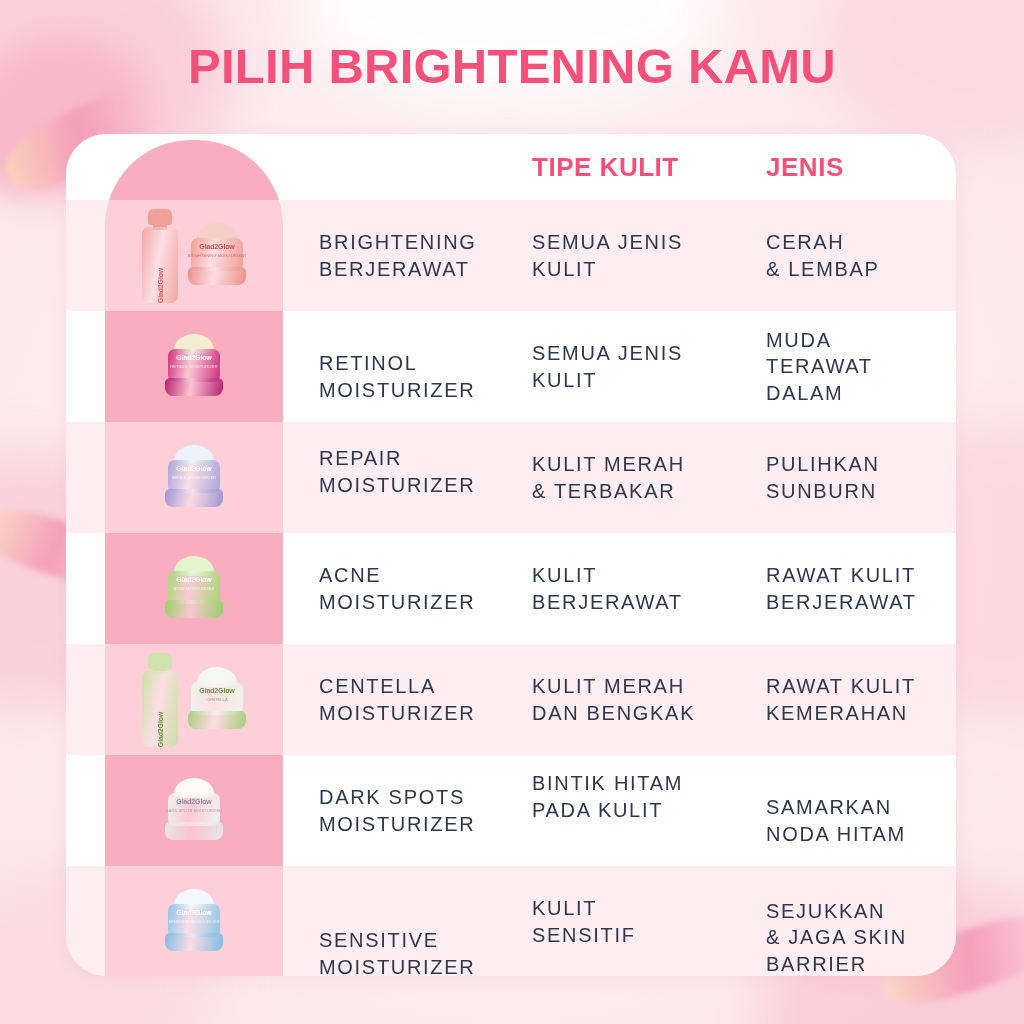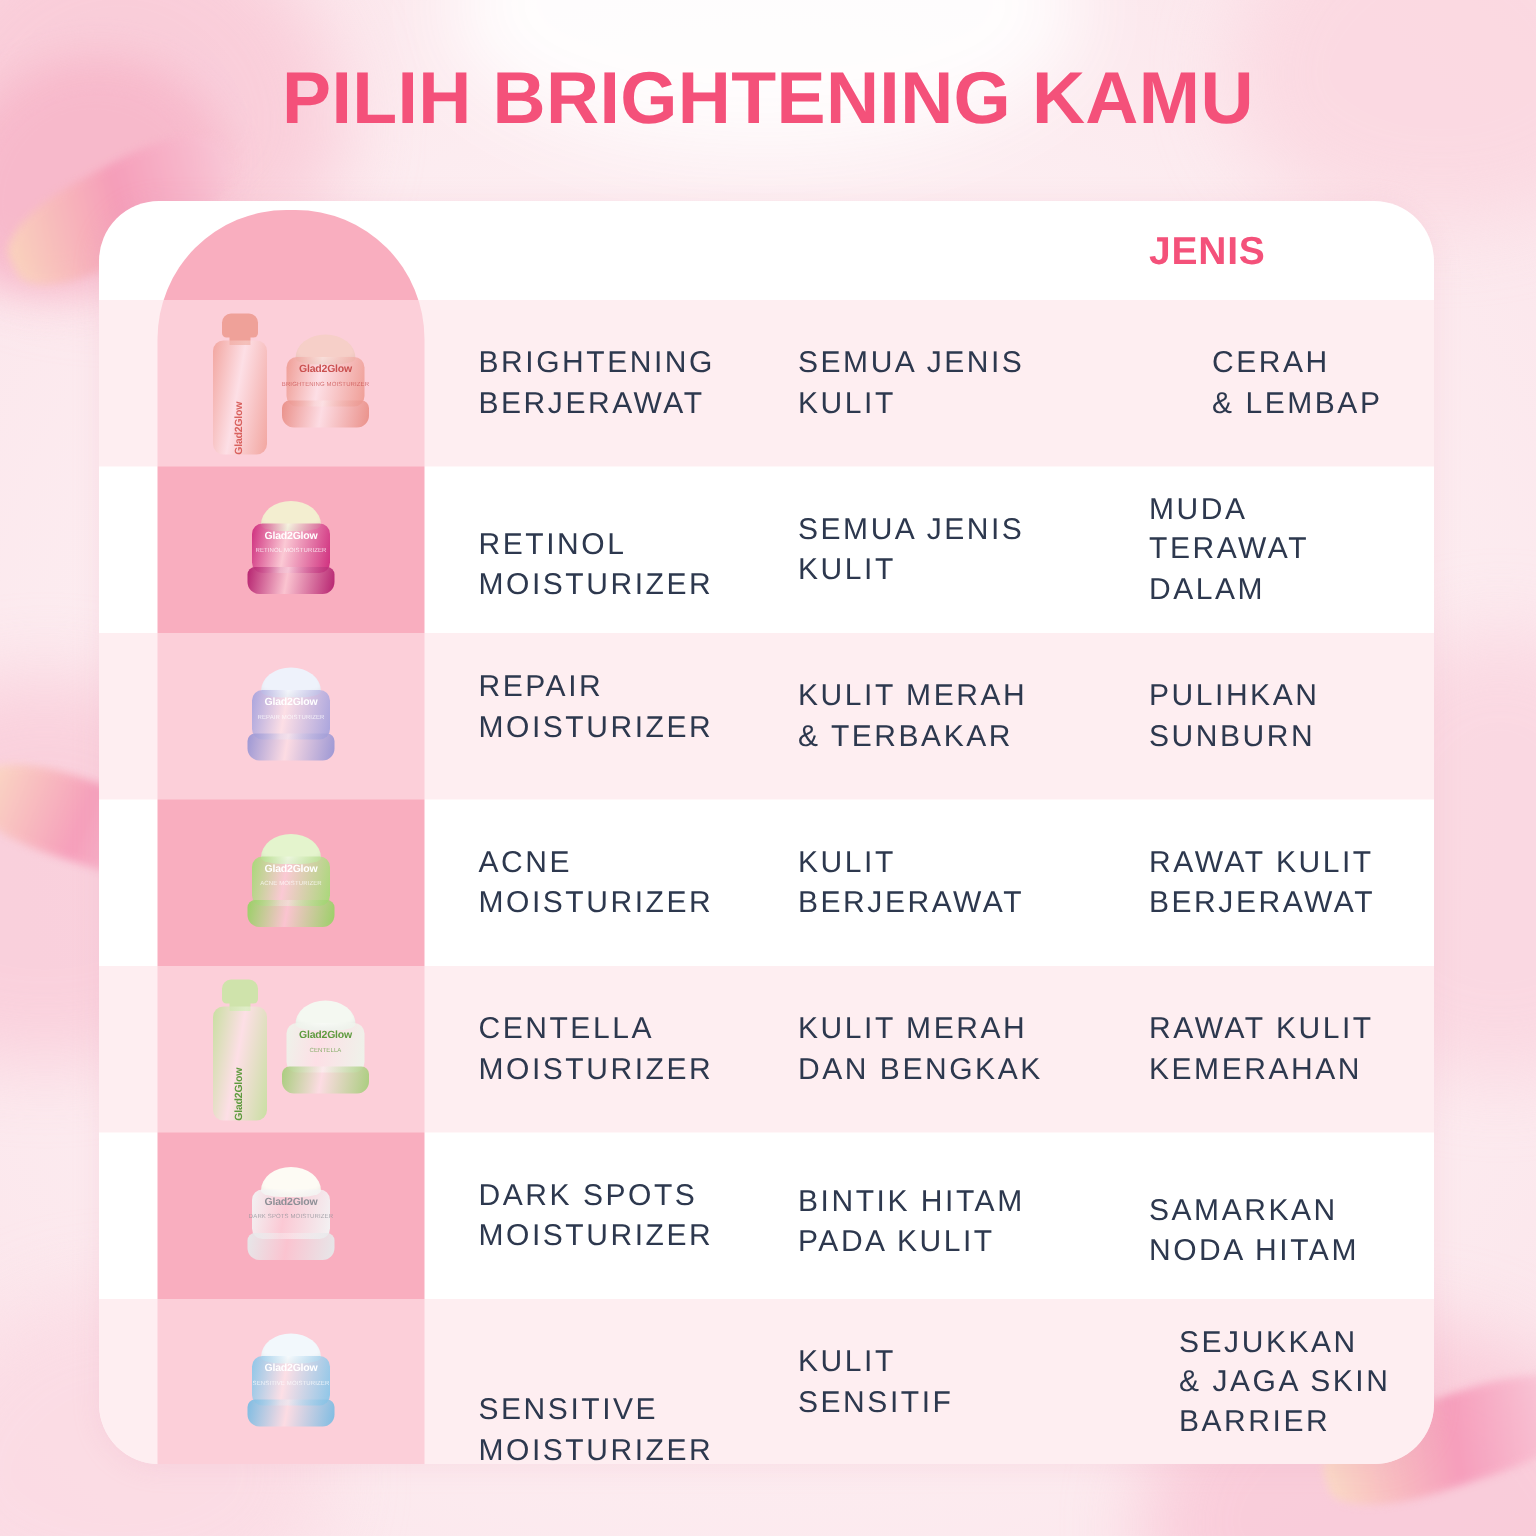--- a/index.html
+++ b/index.html
@@ -217,20 +217,21 @@
 
   <div id="title">PILIH BRIGHTENING KAMU</div>
 
   <div id="card">
 
     <div id="img-column"></div>
 
     <div id="table">
 
       <div id="header-row">
+        <div class="th col-tipe">TIPE KULIT</div>
         <div class="th col-fungsi">JENIS</div>
       </div>
 
       <div id="rows-host">
           <div class="row shade" style="top: 66px; height: 111px;"></div>
           <div class="product-wrap" style="top: 66px; height: 111px;">
             <div class="bottle">
               <div class="pump" style="background:#efa199"></div>
               <div class="neck" style="background:#efa199"></div>
               <div class="body" style="background:linear-gradient(100deg,#f2a6a0 0%, #ffffff55 45%, #f2a6a0 100%)"></div>
@@ -241,21 +242,21 @@
               <div class="body" style="background:linear-gradient(100deg,#ef9e96 0%, #ffffff55 42%, #ef9e96 100%)"></div>
               <div class="base" style="background:linear-gradient(100deg,#ea918a 0%, #ffffff44 45%, #ea918a 100%)"></div>
               <div class="label" style="color:#c9504f">Glad2Glow</div>
               <div class="sub" style="color:#c9504f">BRIGHTENING MOISTURIZER</div>
             </div>
           </div>
           <div class="cell col-moist" style="top: 66px; height: 111px; display: flex; align-items: center;">BRIGHTENING
 BERJERAWAT</div>
           <div class="cell col-tipe" style="top: 66px; height: 111px; display: flex; align-items: center;">SEMUA JENIS
 KULIT</div>
-          <div class="cell col-fungsi" style="top: 66px; height: 111px; display: flex; align-items: center; margin-left: 42px;">CERAH
+          <div class="cell col-fungsi" style="top: 66px; height: 111px; display: flex; align-items: center;">CERAH
 &amp; LEMBAP</div>
           <div class="row plain" style="top: 177px; height: 111px;"></div>
           <div class="product-wrap" style="top: 177px; height: 111px;">
             <div class="jar">
               <div class="cream" style="background:#f3eed0"></div>
               <div class="body" style="background:linear-gradient(100deg,#cf2e7e 0%, #ffffff55 42%, #cf2e7e 100%)"></div>
               <div class="base" style="background:linear-gradient(100deg,#b62370 0%, #ffffff44 45%, #b62370 100%)"></div>
               <div class="label" style="color:#ffffff">Glad2Glow</div>
               <div class="sub" style="color:#ffffff">RETINOL MOISTURIZER</div>
             </div>
@@ -326,37 +327,37 @@
             <div class="jar">
               <div class="cream" style="background:#fdfbf4"></div>
               <div class="body" style="background:linear-gradient(100deg,#f2f2f3 0%, #ffffff55 42%, #f2f2f3 100%)"></div>
               <div class="base" style="background:linear-gradient(100deg,#e6e7e9 0%, #ffffff44 45%, #e6e7e9 100%)"></div>
               <div class="label" style="color:#8d8f96">Glad2Glow</div>
               <div class="sub" style="color:#8d8f96">DARK SPOTS MOISTURIZER</div>
             </div>
           </div>
           <div class="cell col-moist" style="top: 621px; height: 111px; display: flex; align-items: center;">DARK SPOTS
 MOISTURIZER</div>
-          <div class="cell col-tipe" style="top: 639px; height: 83px; display: flex; align-items: center;">BINTIK HITAM
+          <div class="cell col-tipe" style="top: 621px; height: 83px; display: flex; align-items: center;">BINTIK HITAM
 PADA KULIT</div>
           <div class="cell col-fungsi" style="top: 618px; height: 137px; display: flex; align-items: center;">SAMARKAN
 NODA HITAM</div>
           <div class="row shade" style="top: 732px; height: 111px;"></div>
           <div class="product-wrap" style="top: 732px; height: 111px;">
             <div class="jar">
               <div class="cream" style="background:#f2f8fc"></div>
               <div class="body" style="background:linear-gradient(100deg,#8dc6e8 0%, #ffffff55 42%, #8dc6e8 100%)"></div>
               <div class="base" style="background:linear-gradient(100deg,#7ebce2 0%, #ffffff44 45%, #7ebce2 100%)"></div>
               <div class="label" style="color:#ffffff">Glad2Glow</div>
               <div class="sub" style="color:#ffffff">SENSITIVE MOISTURIZER</div>
             </div>
           </div>
           <div class="cell col-moist" style="top: 764px; height: 111px; display: flex; align-items: center;">SENSITIVE
 MOISTURIZER</div>
           <div class="cell col-tipe" style="top: 732px; height: 111px; display: flex; align-items: center;">KULIT
 SENSITIF</div>
-          <div class="cell col-fungsi" style="top: 732px; height: 111px; display: flex; align-items: center; margin-left: 20px;">SEJUKKAN
+          <div class="cell col-fungsi" style="top: 748px; height: 111px; display: flex; align-items: center;">SEJUKKAN
 &amp; JAGA SKIN
 BARRIER</div>
         </div>
     </div>
   </div>
 </div>
 
 </body></html>

